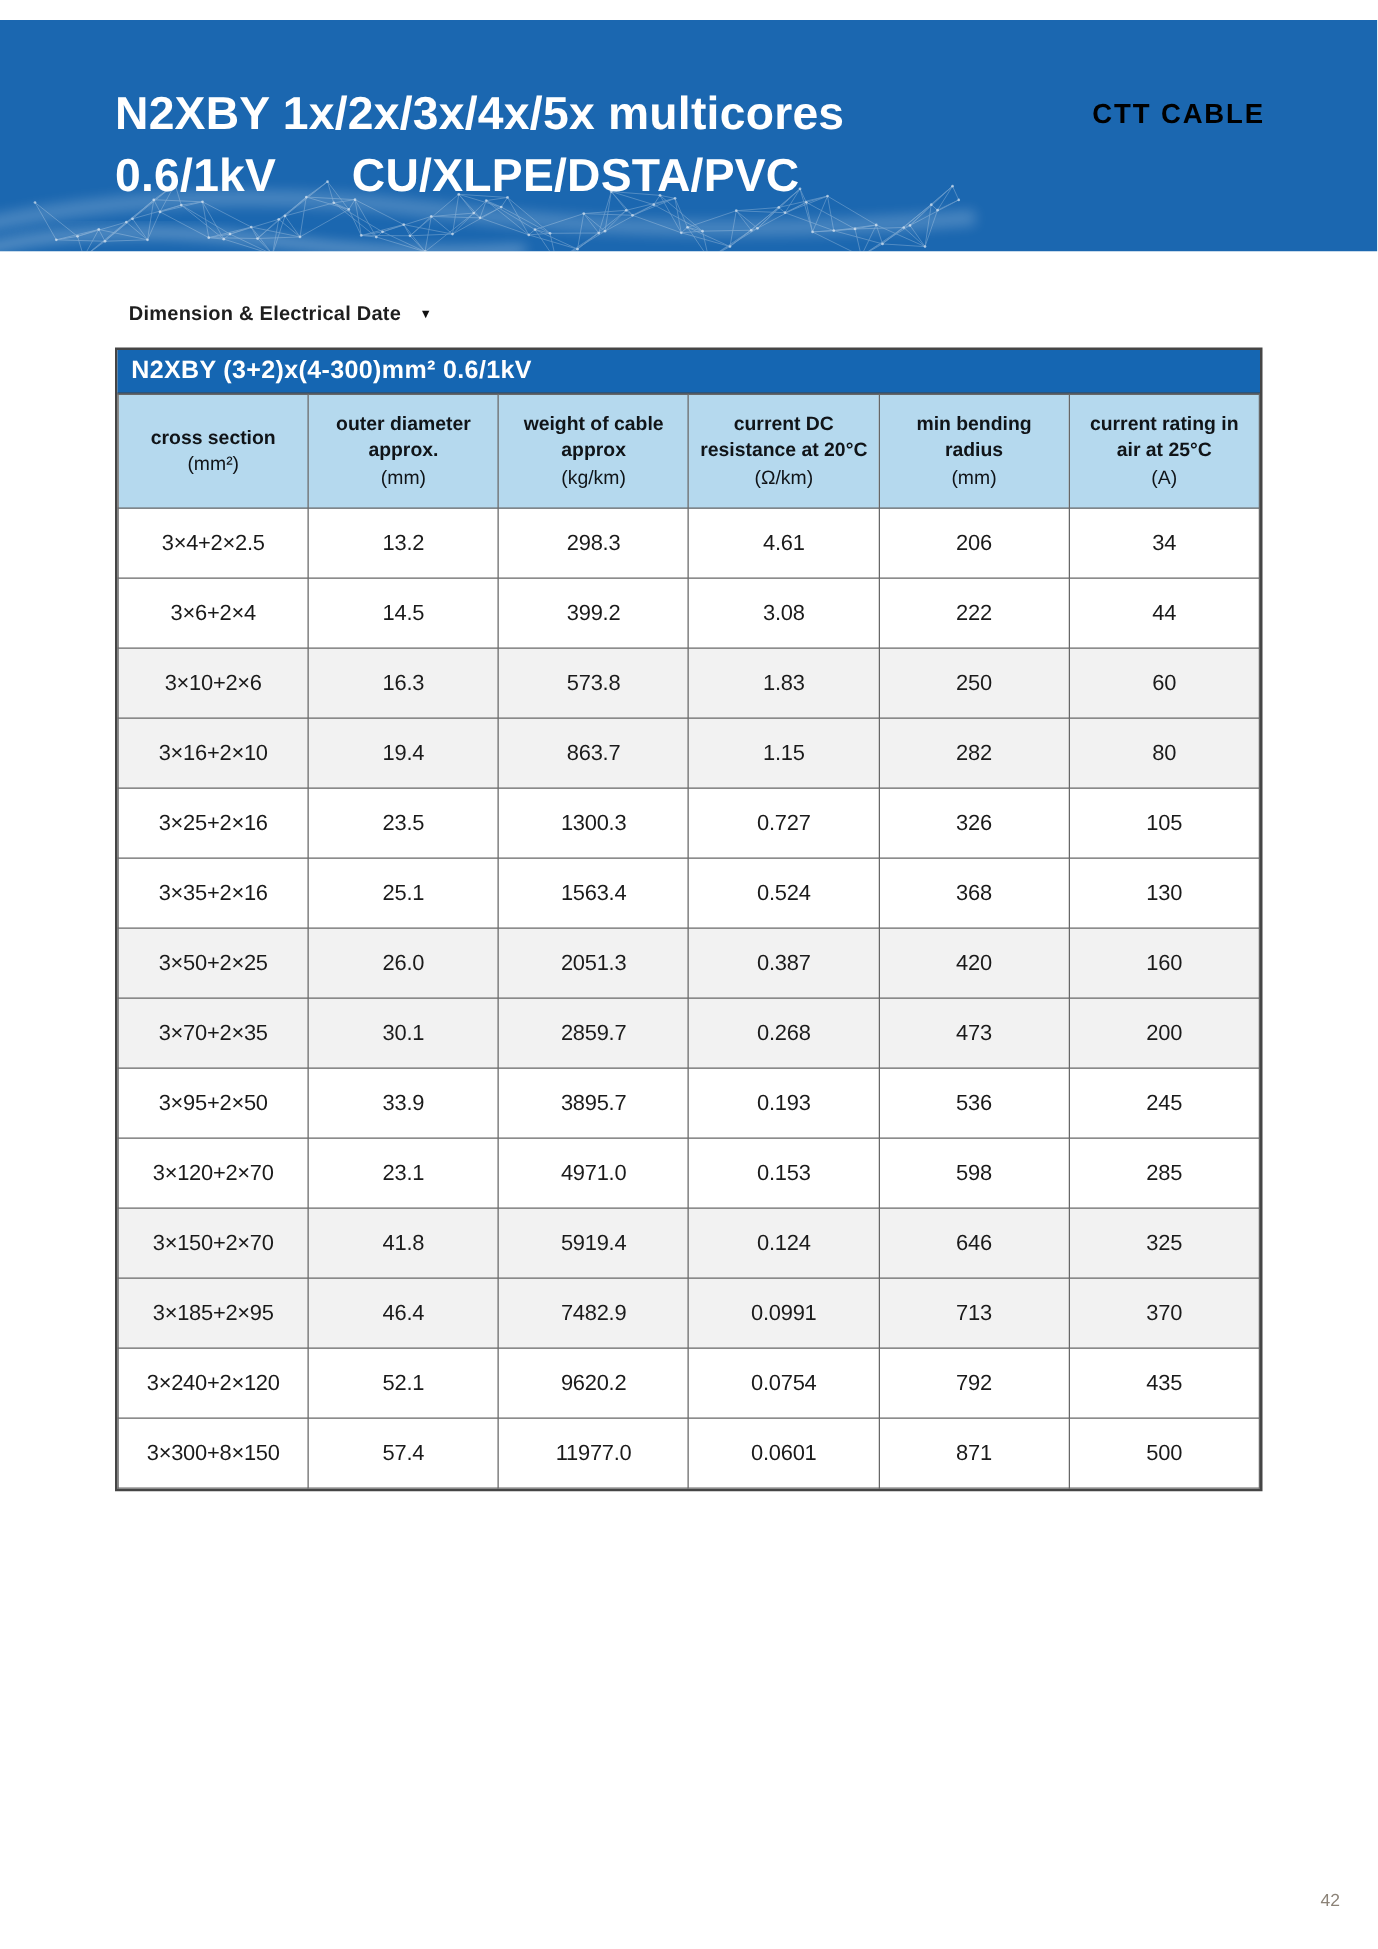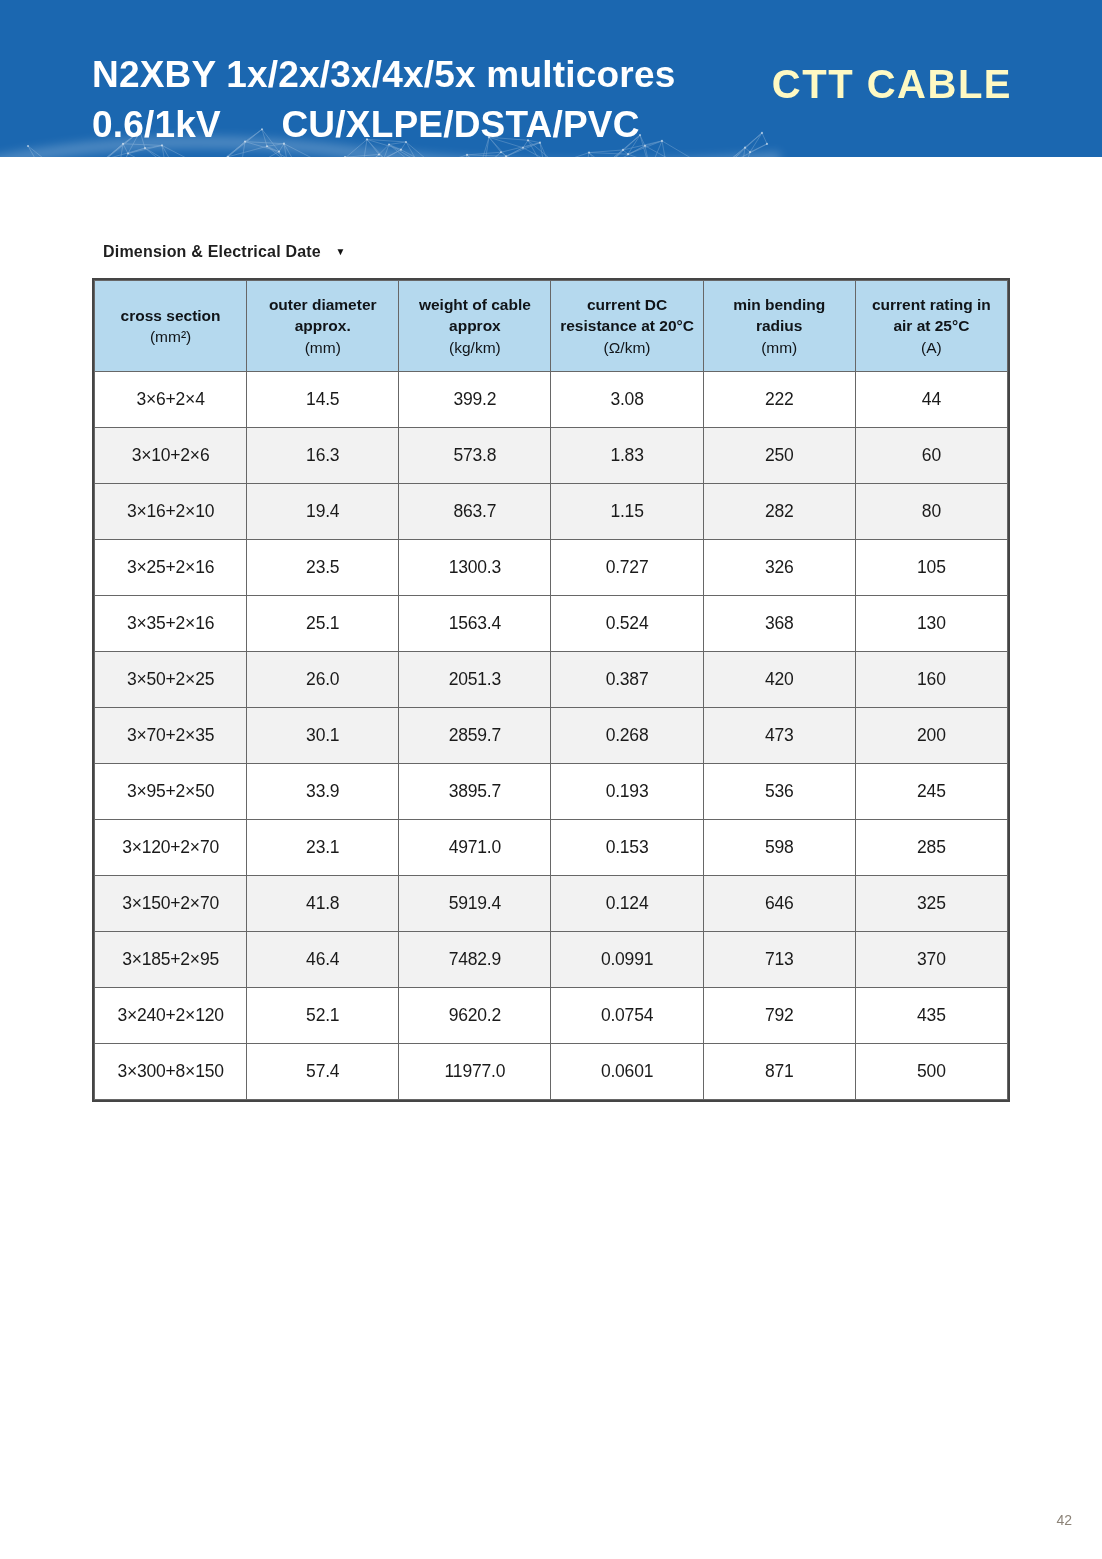--- a/index.html
+++ b/index.html
@@ -8,22 +8,22 @@
     width: 1102px;
     height: 1559px;
     background: #ffffff;
     overflow: hidden;
     font-family: "Liberation Sans", "DejaVu Sans", sans-serif;
   }
 
   
   .banner {
     position: absolute;
-    left: 0; top: 0;
-    width: 1102px; height: 157px;
+    left: 0; top: 16px;
+    width: 1102px; height: 185px;
     background: #1b67b0;
     overflow: hidden;
   }
   .banner svg.pattern { position: absolute; left: 0; top: 0; }
   .banner-text {
     position: absolute;
     left: 92px; top: 56px;
     color: #ffffff;
     line-height: 1;
   }
@@ -35,22 +35,22 @@
   .title-l2 {
     margin-top: 13px;
     font-size: 37px;
     font-weight: 700;
     letter-spacing: 0.2px;
   }
   .title-l2 .part2 { margin-left: 50px; }
   .logo {
     position: absolute;
     right: 90px; top: 62px;
-    color: #fef9c3;
-    font-size: 40px;
+    color: #000000;
+    font-size: 22px;
     font-weight: 800;
     letter-spacing: 1.5px;
   }
 
   
   .section-label {
     position: absolute;
     left: 103px; top: 243px;
     font-size: 16px;
     font-weight: 700;
@@ -468,20 +468,21 @@
 
     <div class="logo">CTT CABLE</div>
   </header>
 
   <div class="section-label">
     <span>Dimension &amp; Electrical Date</span>
     <span class="tri">▼</span>
   </div>
 
   <div class="table-wrap">
+    <div class="table-title">N2XBY (3+2)x(4-300)mm² 0.6/1kV</div>
     <table class="spec">
       <colgroup>
         <col>
           <col>
           <col>
           <col>
           <col>
           <col>
       </colgroup>
       <thead id="thead-target">
@@ -512,20 +513,28 @@
             </th>
             <th>
               <div class="h-main">current rating in</div>
               <div class="h-main">air at 25°C</div>
               <div class="h-unit">(A)</div>
             </th>
           </tr>
         </thead>
       <tbody id="tbody-target">
           <tr>
+            <td>3×4+2×2.5</td>
+            <td>13.2</td>
+            <td>298.3</td>
+            <td>4.61</td>
+            <td>206</td>
+            <td>34</td>
+          </tr>
+          <tr>
             <td>3×6+2×4</td>
             <td>14.5</td>
             <td>399.2</td>
             <td>3.08</td>
             <td>222</td>
             <td>44</td>
           </tr>
           <tr class="alt">
             <td>3×10+2×6</td>
             <td>16.3</td>

